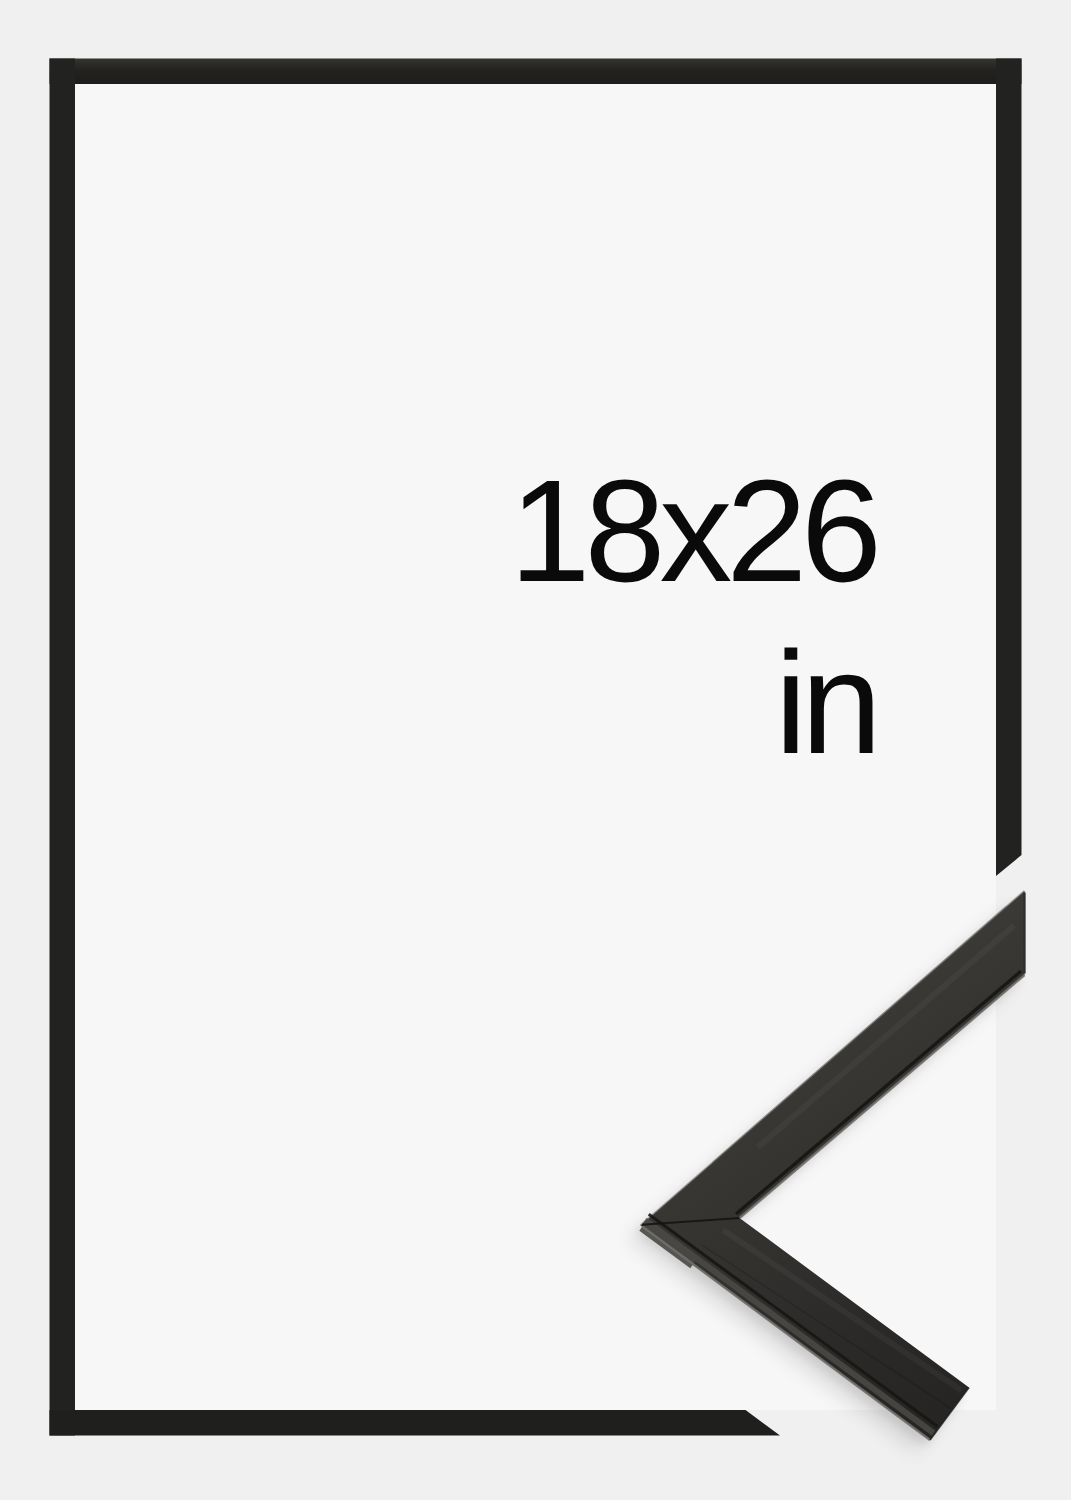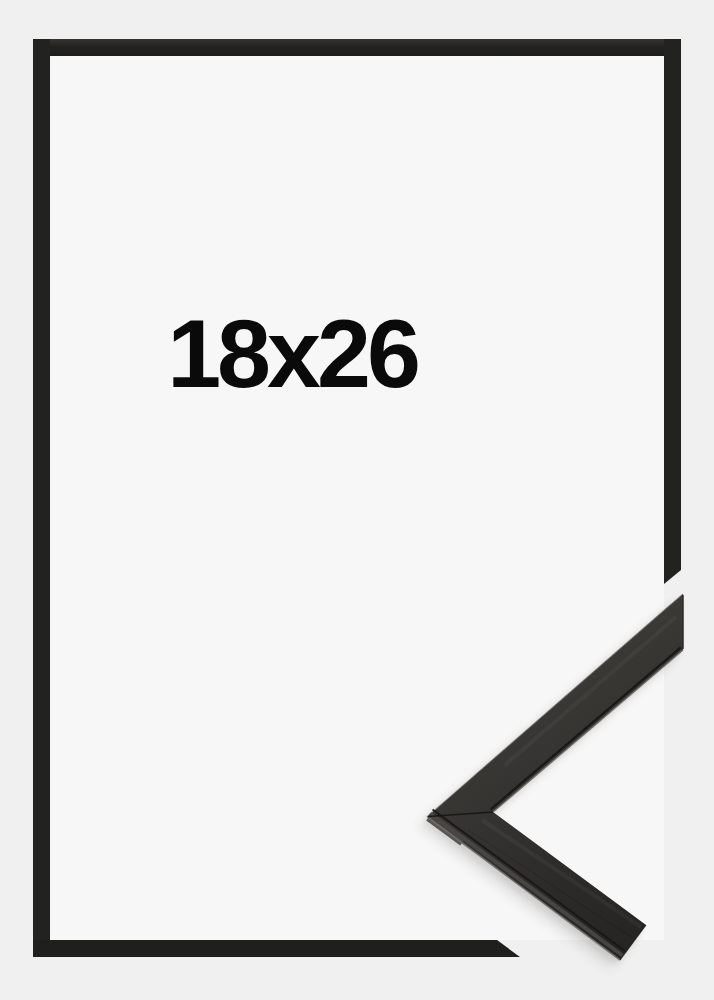--- a/index.html
+++ b/index.html
@@ -18,22 +18,22 @@
     position:absolute;
     left:0;top:0;
     width:714px;height:1000px;
     display:block;
   }
   .size-label{
     position:absolute;
     left:0;
     top:296px;
     width:584px;
-    text-align:center;
-    font-weight:700;
+    text-align:right;
+    font-weight:400;
     font-size:97px;
     line-height:115px;
     letter-spacing:-4px;
     color:#0a0a0a;
     user-select:none;
   }
   .size-label .line{white-space:nowrap;}
 </style>
 </head>
 <body>
@@ -96,15 +96,16 @@
 
       <line x1="428" y1="816.5" x2="493" y2="812" stroke="#141312" stroke-width="1.3" stroke-opacity="0.85"></line>
 
       <line x1="683" y1="595" x2="683" y2="649" stroke="#2e2d2b" stroke-width="1.5"></line>
       <line x1="620" y1="960" x2="646" y2="925" stroke="#1c1b1a" stroke-width="1.2" stroke-opacity="0.8"></line>
     </g>
   </svg>
 
   <div class="size-label">
     <div class="line">18x26</div>
+    <div class="line">in</div>
   </div>
 
 </div>
 
 </body></html>

